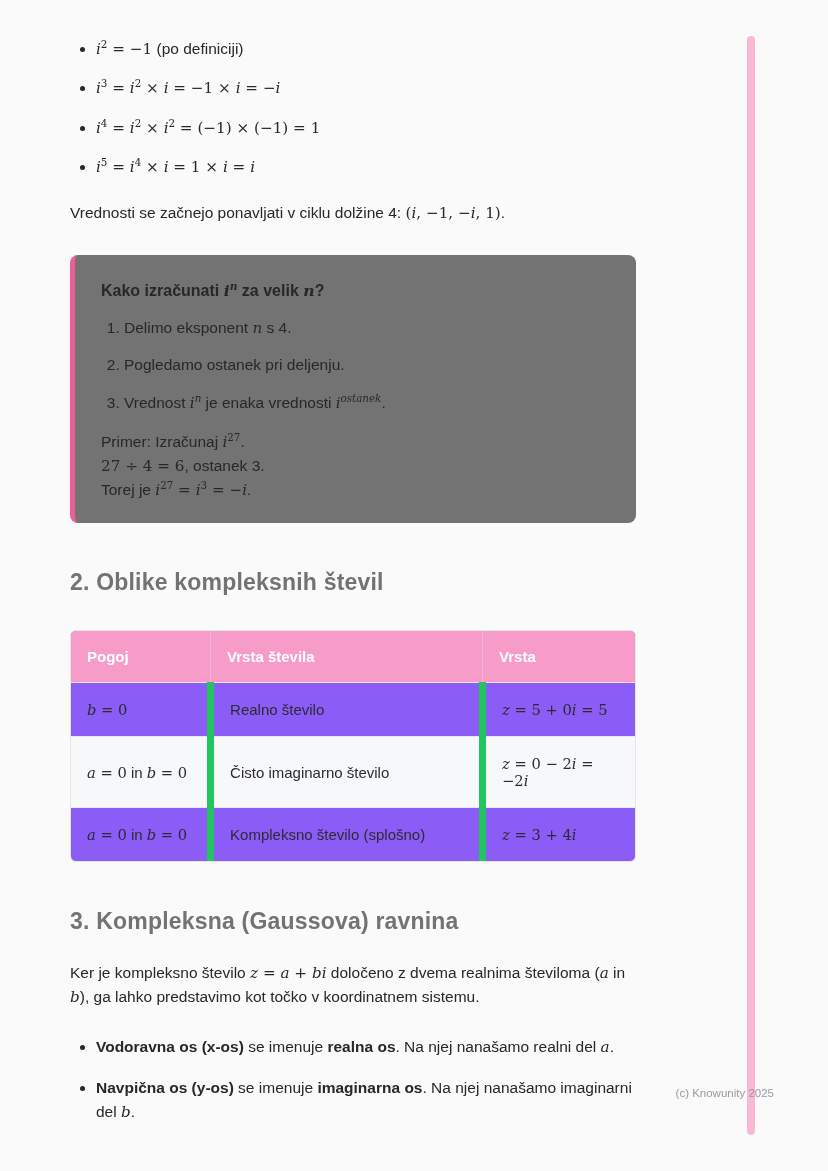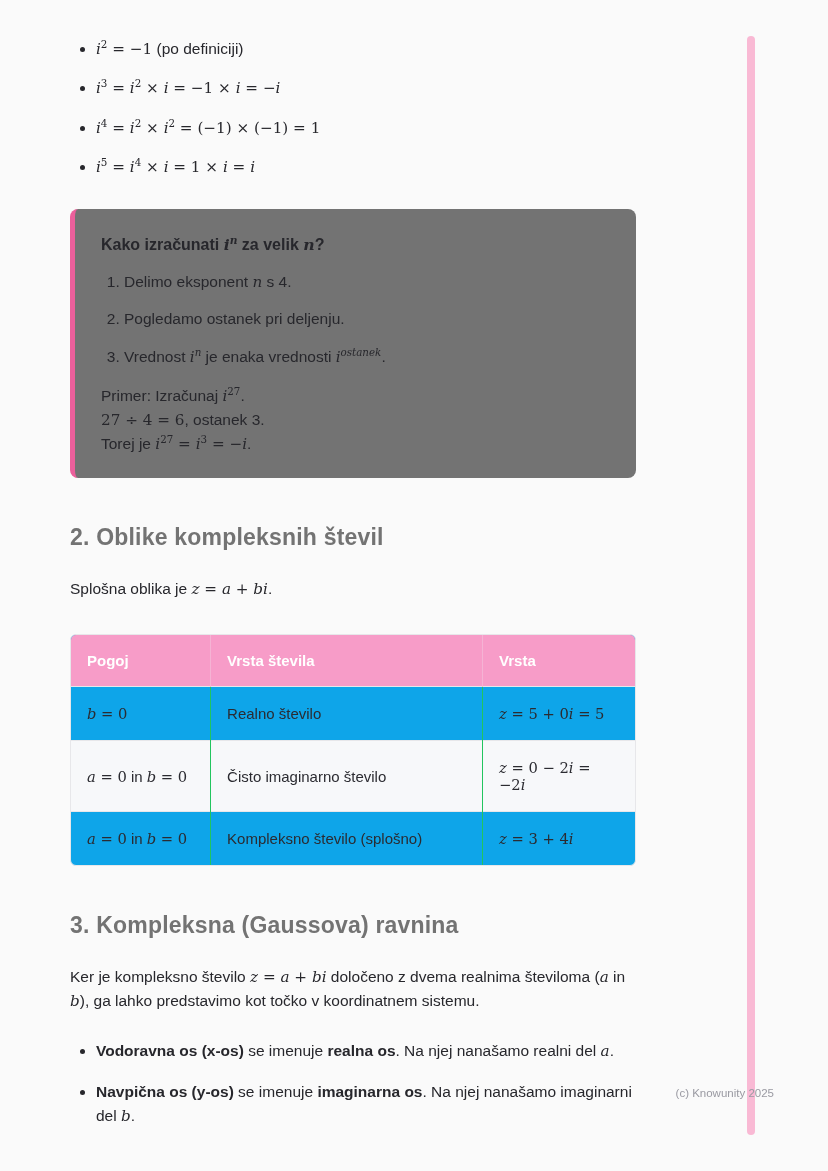--- a/index.html
+++ b/index.html
@@ -61,38 +61,38 @@
   .section-intro { margin-top: 26px; }
 
   
   .table-wrap {
     margin-top: 34px;
     border: 1px solid #e7e7ea;
     border-radius: 6px;
     overflow: hidden;
     width: 566px;
     box-sizing: border-box;
-    background: #0ea5e9;
+    background: #8b5cf6;
   }
   table { border-collapse: collapse; width: 100%; font-size: 15px; }
   thead th {
     background: #f79cc8;
     color: #ffffff;
     font-weight: 700;
     text-align: left;
     padding: 17px 16px;
   }
   thead th + th { border-left: 1px solid #f5b3d4; }
   tbody td {
     padding: 18px 16px;
     border-top: 1px solid #e7e7ea;
     color: #2b2b31;
     vertical-align: middle;
   }
-  tbody td + td { border-left: 1px solid #22c55e; }
+  tbody td + td { border-left: 7px solid #22c55e; }
   tbody tr.alt { background: #f7f8fa; }
   col.c1 { width: 140px; }
   col.c2 { width: 273px; }
   col.c3 { width: 153px; }
 
   
   ul.axes-list { margin: 26px 0 0 0; padding-left: 26px; }
   ul.axes-list li { margin-bottom: 16px; font-size: 15.5px; line-height: 1.55; }
 
   
@@ -122,36 +122,36 @@
 
 <div class="page">
 
   <ul class="powers-list">
     <li><span class="math"><i>i</i><sup>2</sup> = −1</span> (po definiciji)</li>
     <li><span class="math"><i>i</i><sup>3</sup> = <i>i</i><sup>2</sup> × <i>i</i> = −1 × <i>i</i> = −<i>i</i></span></li>
     <li><span class="math"><i>i</i><sup>4</sup> = <i>i</i><sup>2</sup> × <i>i</i><sup>2</sup> = (−1) × (−1) = 1</span></li>
     <li><span class="math"><i>i</i><sup>5</sup> = <i>i</i><sup>4</sup> × <i>i</i> = 1 × <i>i</i> = <i>i</i></span></li>
   </ul>
 
+  <p class="cycle-paragraph">Vrednosti se začnejo ponavljati v ciklu dolžine 4: <span class="math">(<i>i</i>, −1, −<i>i</i>, 1)</span>.</p>
 
   <div class="callout">
     <p class="callout-title">Kako izračunati <span class="math"><i>i</i><sup><i>n</i></sup></span> za velik <span class="math"><i>n</i></span>?</p>
     <ol>
       <li>Delimo eksponent <span class="math"><i>n</i></span> s 4.</li>
       <li>Pogledamo ostanek pri deljenju.</li>
       <li>Vrednost <span class="math"><i>i</i><sup><i>n</i></sup></span> je enaka vrednosti <span class="math"><i>i</i><sup><i>ostanek</i></sup></span>.</li>
     </ol>
     <p class="example-line first">Primer: Izračunaj <span class="math"><i>i</i><sup>27</sup></span>.</p>
     <p class="example-line"><span class="math">27 ÷ 4 = 6</span>, ostanek 3.</p>
     <p class="example-line">Torej je <span class="math"><i>i</i><sup>27</sup> = <i>i</i><sup>3</sup> = −<i>i</i></span>.</p>
   </div>
 
   <h2 class="section-heading">2. Oblike kompleksnih števil</h2>
 
-  <p class="section-intro">Splošna oblika je <span class="math"><i>z</i> = <i>a</i> + <i>bi</i></span>.</p>
 
   <div class="table-wrap">
     <table>
       <colgroup>
           <col class="c1">
           <col class="c2">
           <col class="c3">
         </colgroup>
       <thead>
         <tr>

